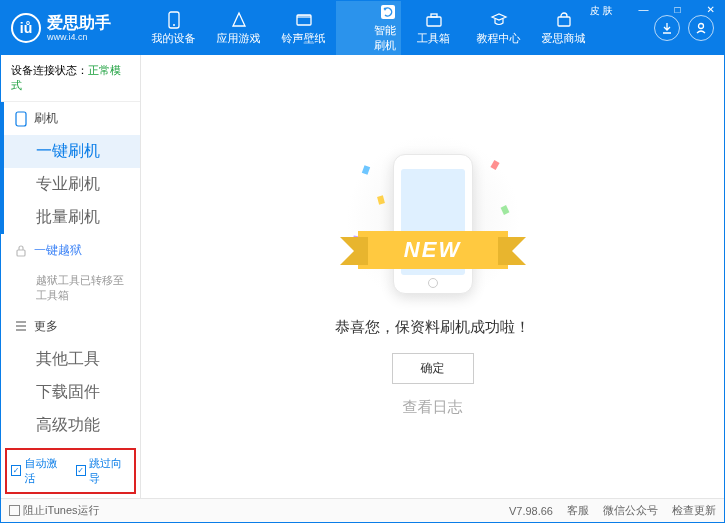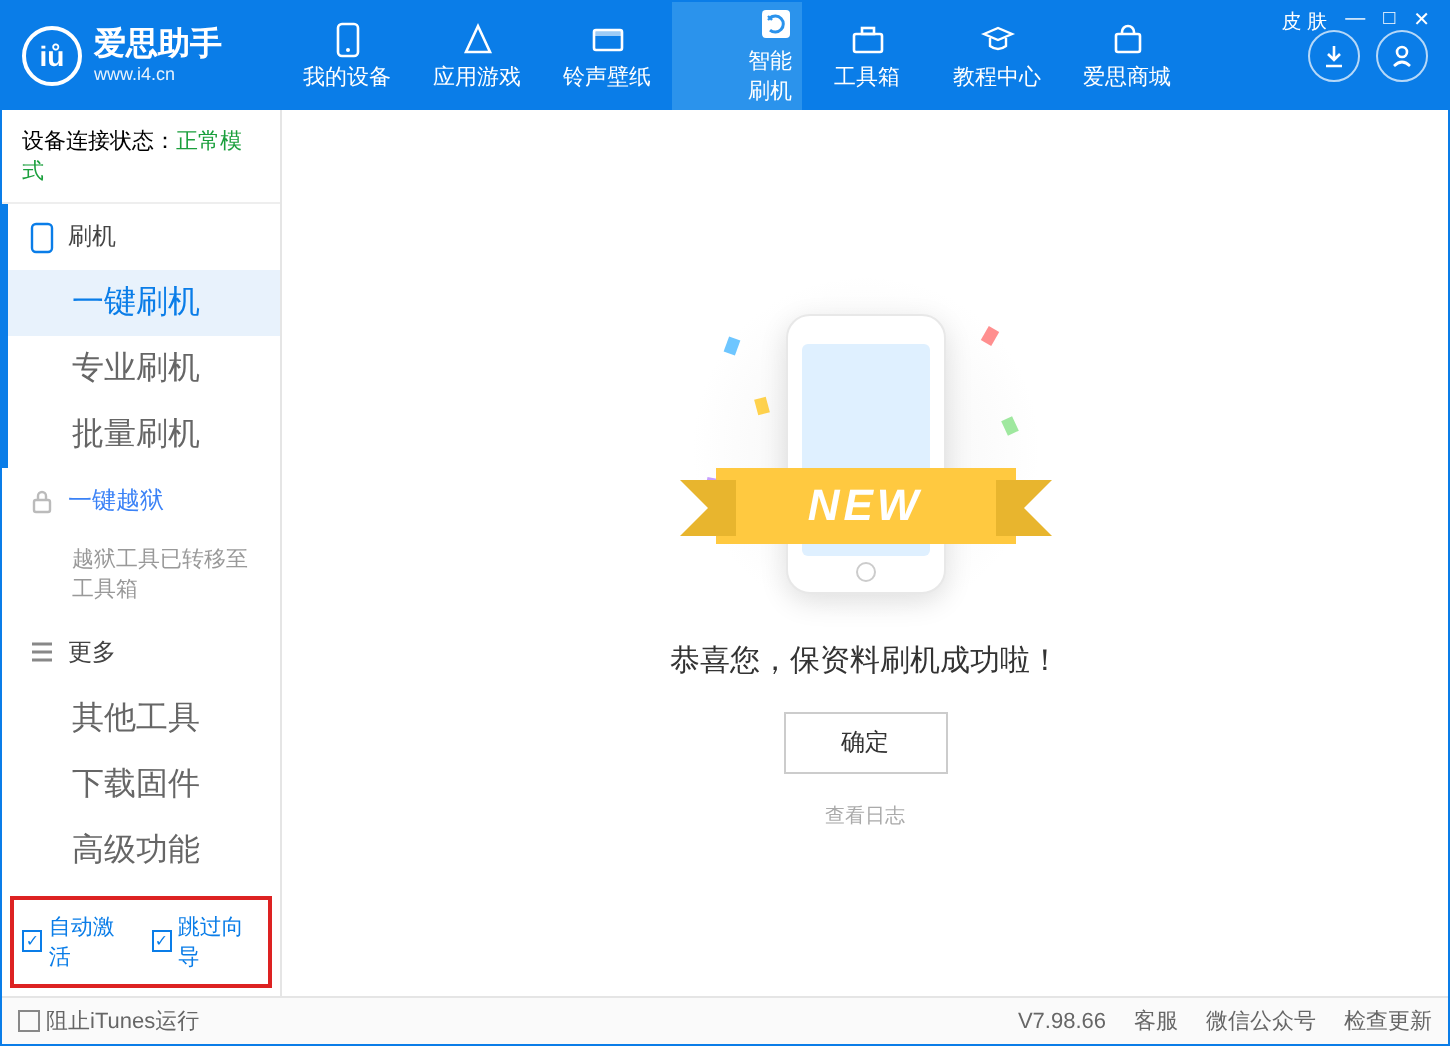--- a/index.html
+++ b/index.html
@@ -7,21 +7,21 @@
 .header { background: #0a7de8; height: 54px; display: flex; align-items: center; color: #fff; }
 .logo-area { display: flex; align-items: center; padding: 0 10px; width: 140px; }
 .logo-icon { width: 30px; height: 30px; border: 2px solid #fff; border-radius: 50%; display: flex; align-items: center; justify-content: center; font-weight: bold; font-size: 14px; margin-right: 6px; }
 .logo-text { font-size: 16px; font-weight: bold; line-height: 1.1; }
 .logo-sub { font-size: 9px; opacity: 0.9; }
 .nav { display: flex; height: 100%; flex: 1; }
 .nav-item { width: 65px; display: flex; flex-direction: column; align-items: center; justify-content: center; cursor: pointer; font-size: 11px; }
 .nav-item.active { background: #2b93ec; padding-left: 38px; }
 .nav-icon { width: 20px; height: 18px; margin-bottom: 2px; display: flex; align-items: center; justify-content: center; }
 .header-right { display: flex; align-items: center; gap: 8px; padding: 0 10px; }
-.header-right-top { position: absolute; top: 3px; right: 6px; display: flex; gap: 3px; font-size: 10px; color: #fff; }
+.header-right-top { position: absolute; top: 3px; right: 6px; display: flex; gap: 20px; font-size: 10px; color: #fff; }
 .header-right-top span { cursor: pointer; padding: 0 3px; }
 .circ-btn { width: 26px; height: 26px; border: 1.5px solid rgba(255,255,255,0.7); border-radius: 50%; display: flex; align-items: center; justify-content: center; cursor: pointer; }
 .body-area { display: flex; height: calc(100% - 54px - 24px); }
 .sidebar { width: 140px; border-right: 1px solid #e5e5e5; overflow-y: auto; }
 .status-bar { padding: 8px 10px; font-size: 11px; border-bottom: 1px solid #eee; }
 .status-val { color: #1a9f3c; }
 .side-group { border-left: 3px solid transparent; }
 .side-group.active-group { border-left-color: #0a7de8; }
 .side-head { display: flex; align-items: center; padding: 8px 10px; font-size: 12px; color: #444; cursor: pointer; gap: 6px; }
 .side-head.locked { color: #3b82f6; }
@@ -39,21 +39,21 @@
 .confetti { position: absolute; width: 6px; height: 8px; }
 .phone { position: absolute; left: 50%; top: 18px; transform: translateX(-50%); width: 80px; height: 140px; background: #fff; border-radius: 12px; box-shadow: 0 4px 14px rgba(0,0,0,0.12); border: 1px solid #e8e8e8; }
 .phone-screen { position: absolute; top: 14px; left: 7px; right: 7px; bottom: 18px; background: #dff0ff; border-radius: 3px; }
 .phone-home { position: absolute; bottom: 5px; left: 50%; transform: translateX(-50%); width: 10px; height: 10px; border: 1px solid #ccc; border-radius: 50%; }
 .ribbon { position: absolute; left: 50%; top: 95px; transform: translateX(-50%); width: 150px; height: 38px; background: #ffc940; display: flex; align-items: center; justify-content: center; font-weight: 900; font-size: 22px; color: #fff; letter-spacing: 2px; font-style: italic; }
 .ribbon::before, .ribbon::after { content: ""; position: absolute; top: 6px; width: 0; height: 0; border: 14px solid #e8b52e; }
 .ribbon::before { left: -18px; border-left-color: transparent; }
 .ribbon::after { right: -18px; border-right-color: transparent; }
 .success-text { font-size: 15px; color: #333; margin-bottom: 16px; }
 .ok-btn { padding: 6px 28px; border: 1px solid #ccc; background: #fff; font-size: 12px; color: #333; cursor: pointer; margin-bottom: 14px; }
-.log-link { font-size: 10px; color: #aaa; cursor: pointer; }
+.log-link { font-size: 15px; color: #aaa; cursor: pointer; }
 .footer { position: absolute; bottom: 0; left: 0; right: 0; height: 24px; border-top: 1px solid #e5e5e5; display: flex; align-items: center; font-size: 11px; padding: 0 8px; justify-content: space-between; background: #fafafa; }
 .footer-left { display: flex; align-items: center; gap: 4px; }
 .footer-right { display: flex; align-items: center; gap: 14px; color: #666; }
 .fchk { width: 11px; height: 11px; border: 1px solid #888; display: inline-block; }
 svg { display: block; }
 </style>
 </head>
 <body>
 
 <div class="header-right-top">

